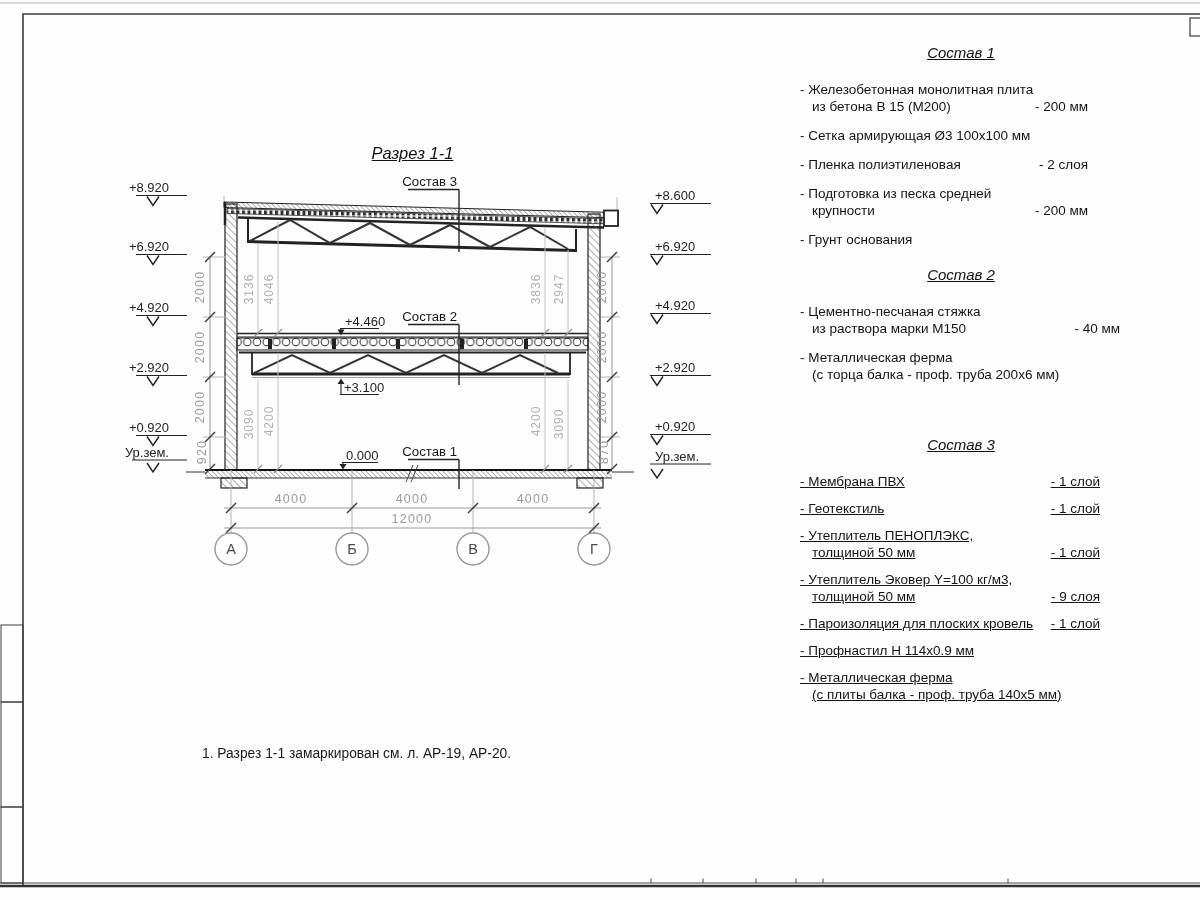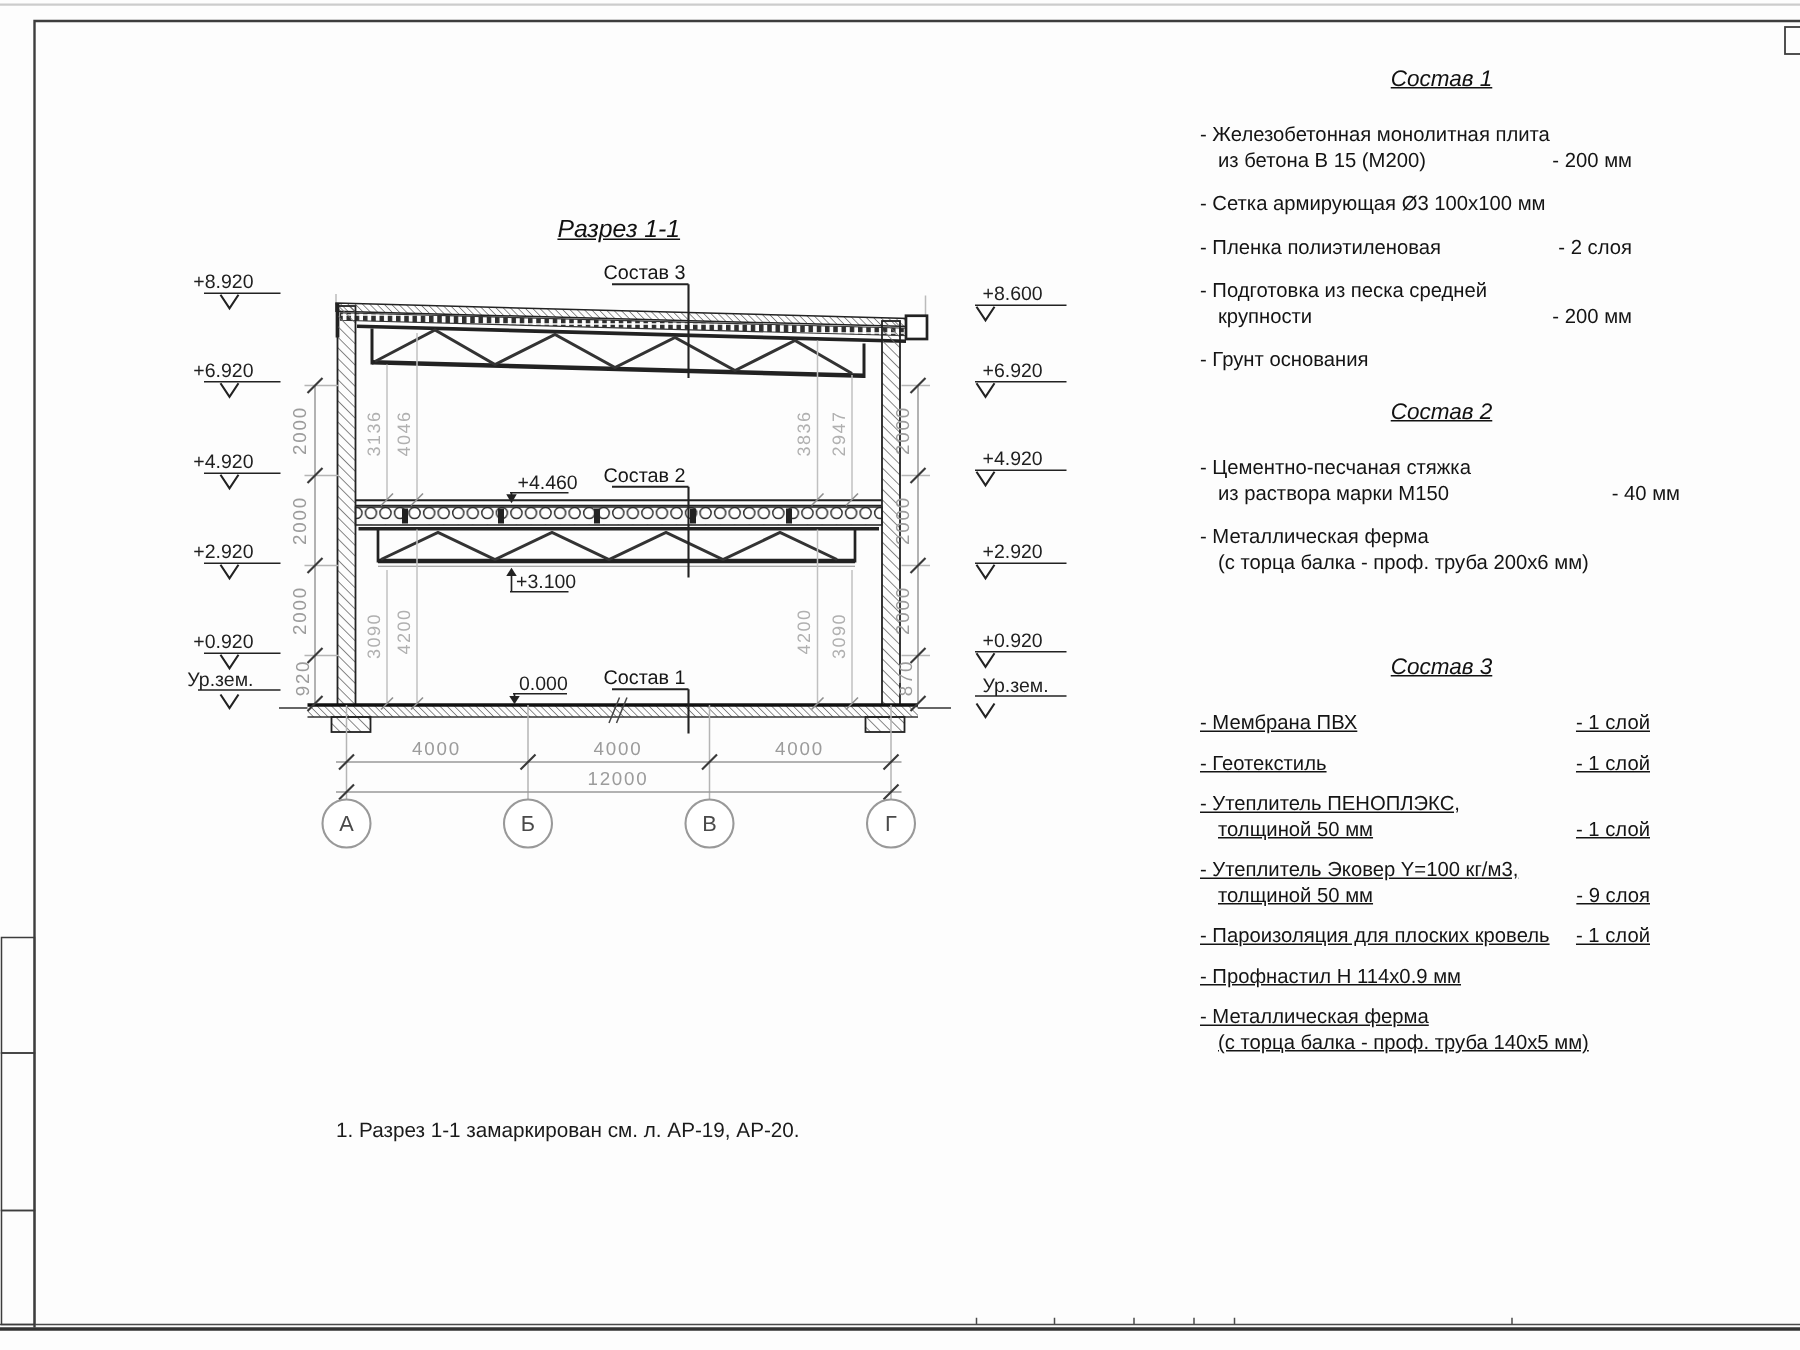--- a/index.html
+++ b/index.html
@@ -6,21 +6,21 @@
   #sheet{position:relative;width:1200px;height:900px;background:#fdfdfd;
          font-family:"Liberation Sans",sans-serif;color:#1a1a1a;overflow:hidden;}
   #drawing-svg{position:absolute;left:0;top:0;}
   .svg-dimtext{fill:#9c9c9c;font-size:12.5px;letter-spacing:1.2px;font-family:"Liberation Sans",sans-serif;}
   .svg-innertext{fill:#b0b0b0;font-size:12px;letter-spacing:1px;font-family:"Liberation Sans",sans-serif;}
   .svg-elev{fill:#1f1f1f;font-size:13px;font-family:"Liberation Sans",sans-serif;}
   .svg-call{fill:#161616;font-size:13.2px;font-family:"Liberation Sans",sans-serif;}
   .svg-axis{fill:#4a4a4a;font-size:14.5px;font-family:"Liberation Sans",sans-serif;}
   .title{position:absolute;left:350px;top:128px;width:125px;text-align:center;
          font-style:italic;font-size:16.5px;text-decoration:underline;color:#111;margin-top:16px;}
-  .note{position:absolute;left:224px;top:746px;font-size:13.8px;color:#1a1a1a;}
+  .note{position:absolute;left:202px;top:746px;font-size:13.8px;color:#1a1a1a;}
   .specs{position:absolute;left:800px;top:0;width:322px;font-size:13.5px;line-height:17px;color:#141414;}
   .spec-section{position:absolute;left:0;width:100%;}
   .spec-head{text-align:center;font-style:italic;font-size:15px;text-decoration:underline;
              margin-bottom:20px;padding-top:8px;color:#111;}
   .spec-item{display:flex;align-items:flex-end;}
   .spec-left{flex:1 1 auto;}
   .l2{padding-left:12px;}
   .spec-val{flex:0 0 auto;white-space:nowrap;}
   .s1 .spec-item{margin-bottom:12px;}
   .s2 .spec-item{margin-bottom:12px;gap:46px;}
@@ -401,20 +401,20 @@
     <div class="spec-item">
       <div class="spec-left">
             <div>- Профнастил Н 114х0.9 мм</div>
             <div class="l2"></div>
           </div>
       <div class="spec-val"></div>
     </div>
     <div class="spec-item">
       <div class="spec-left">
             <div>- Металлическая ферма</div>
-            <div class="l2">(с торца балка - проф. труба 140х5 мм)</div>
+            <div class="l2">(с плиты балка - проф. труба 140х5 мм)</div>
           </div>
       <div class="spec-val"></div>
     </div>
   </div>
 </div>
 
 </div>
 
 </body></html>

